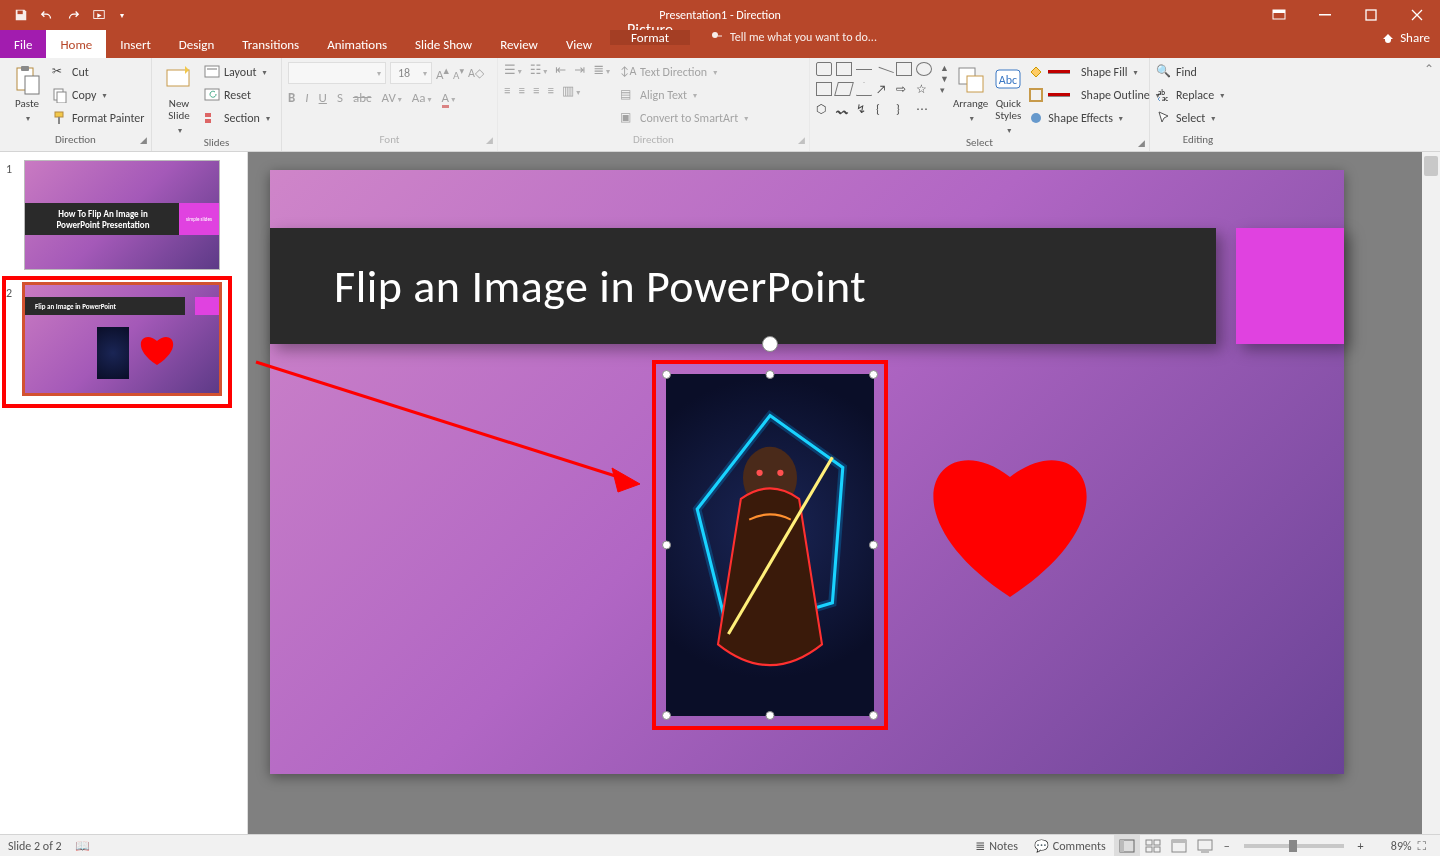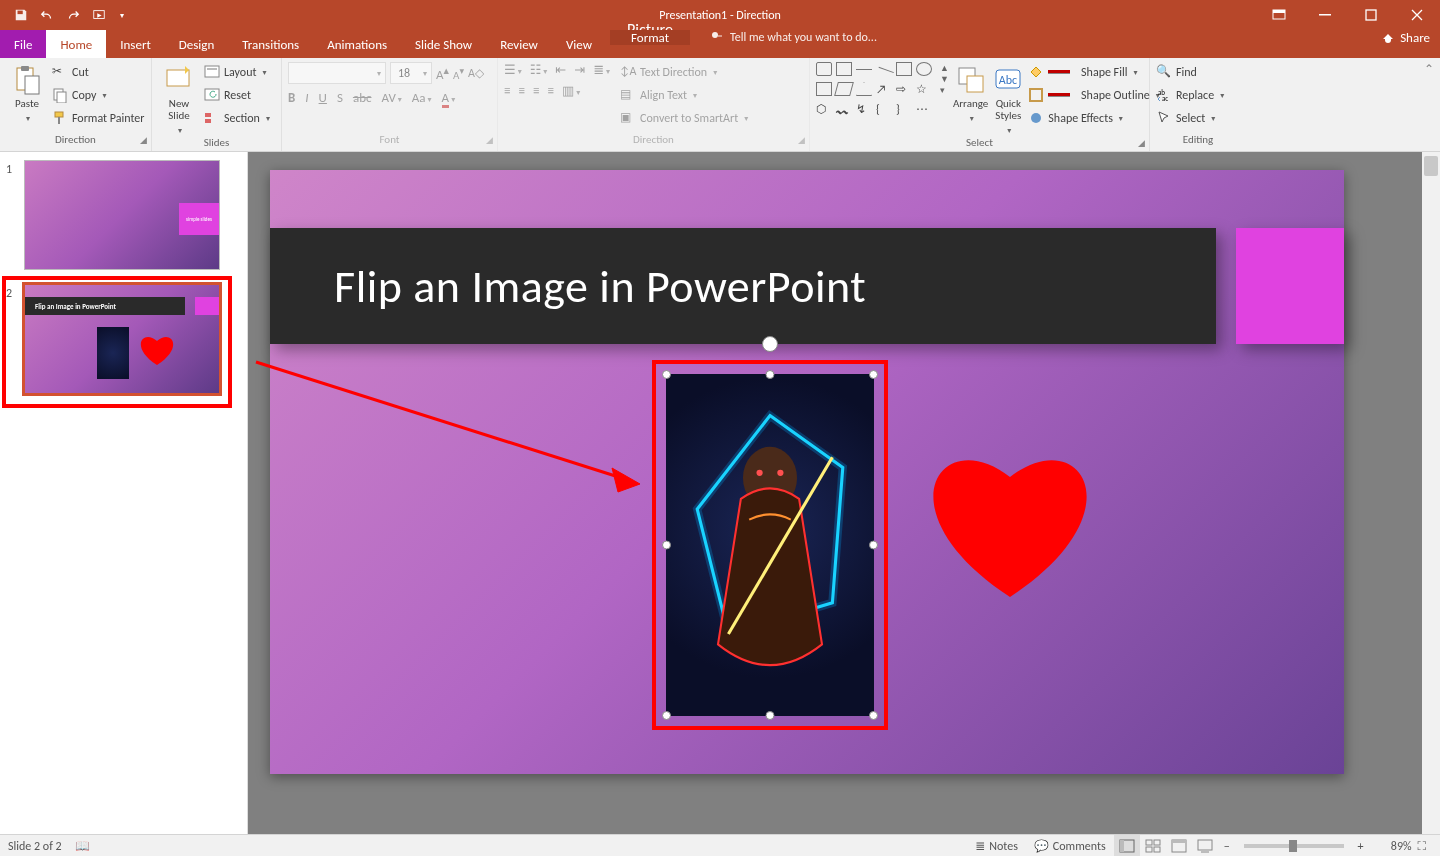--- a/index.html
+++ b/index.html
@@ -404,20 +404,24 @@
     <span style="color:#888">⌃</span>
   </div>
 </div>
 
 <div class="workspace">
 
   <div class="thumbpane">
     <div class="thumb-wrap">
       <div class="thumb-num">1</div>
       <div class="thumb">
+        <div style="position:absolute;left:0;top:42px;width:156px;height:32px;background:#2a2a2a;color:#fff;font-size:9px;font-weight:600;display:flex;flex-direction:column;justify-content:center;align-items:center;line-height:11px">
+          <span>How To Flip An Image in</span>
+          <span>PowerPoint Presentation</span>
+        </div>
         <div style="position:absolute;right:0;top:42px;width:40px;height:32px;background:#E042E0;font-size:5px;color:#fff;display:flex;align-items:center;justify-content:center">
             <span>simple slides</span>
           </div>
       </div>
     </div>
 
     <div class="thumb-wrap">
       <div class="annot-box" style="left:-4px;top:-8px;width:230px;height:132px"></div>
       <div class="thumb-num">2</div>
       <div class="thumb sel">

